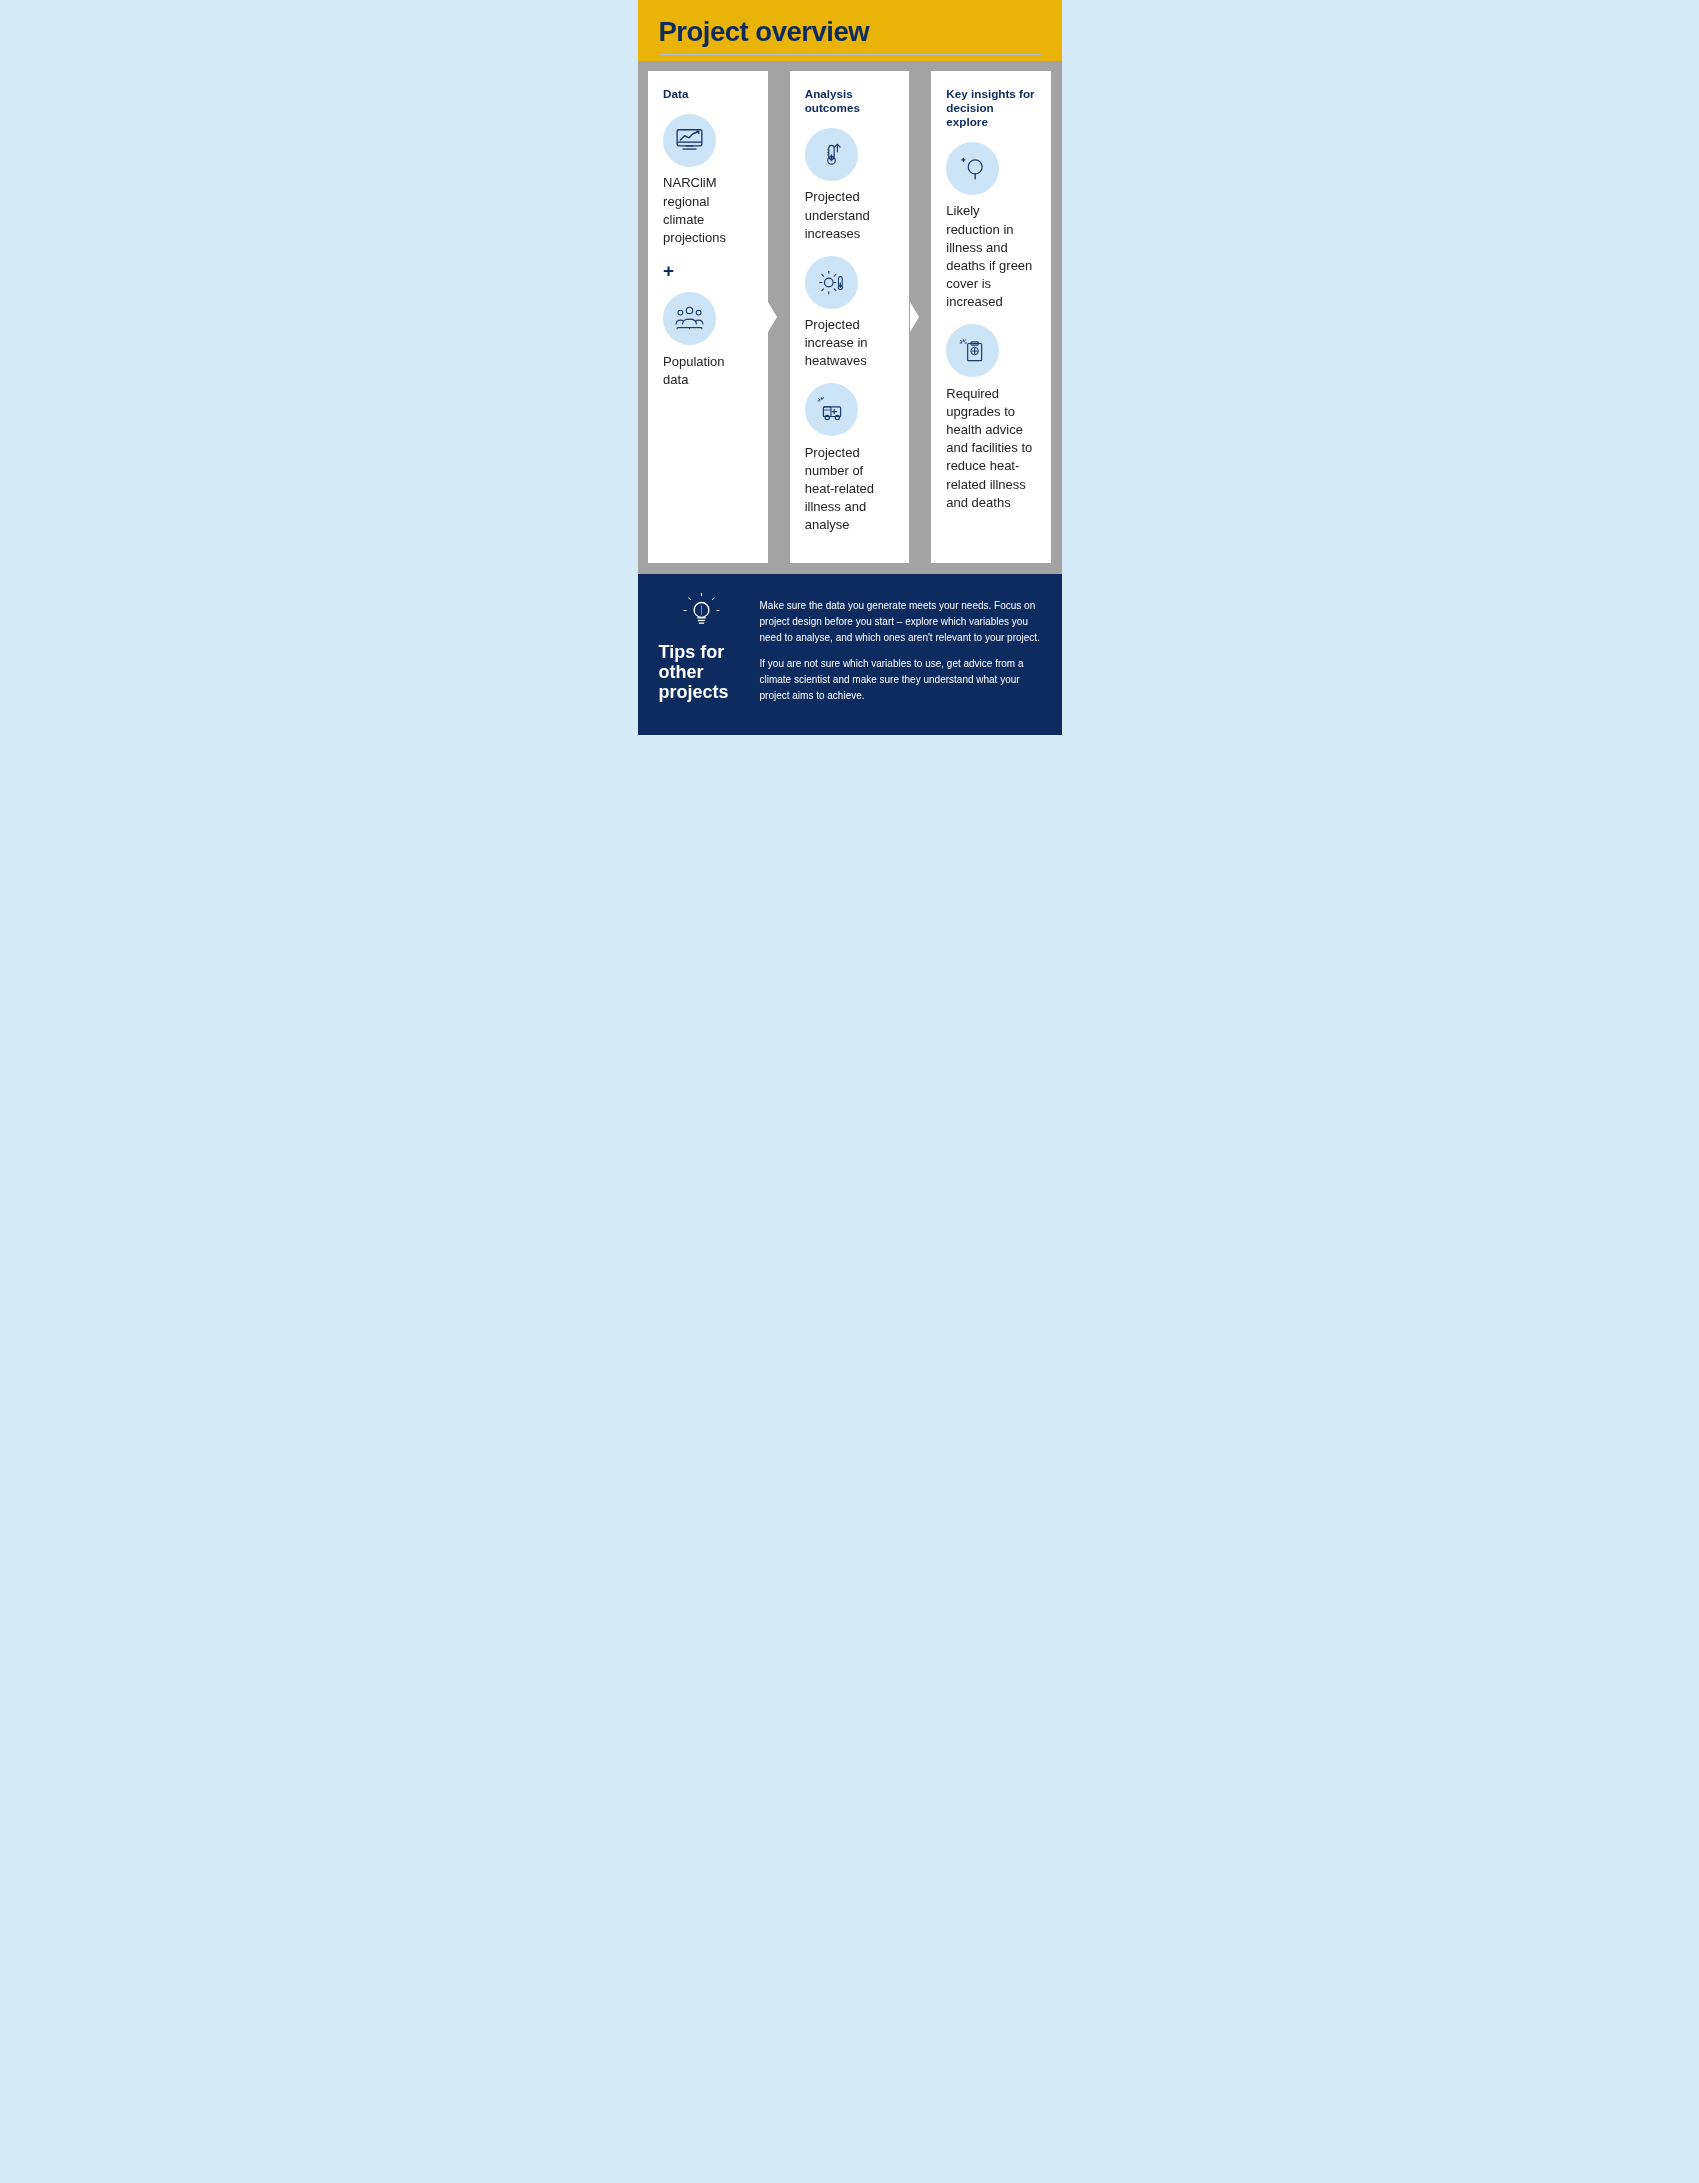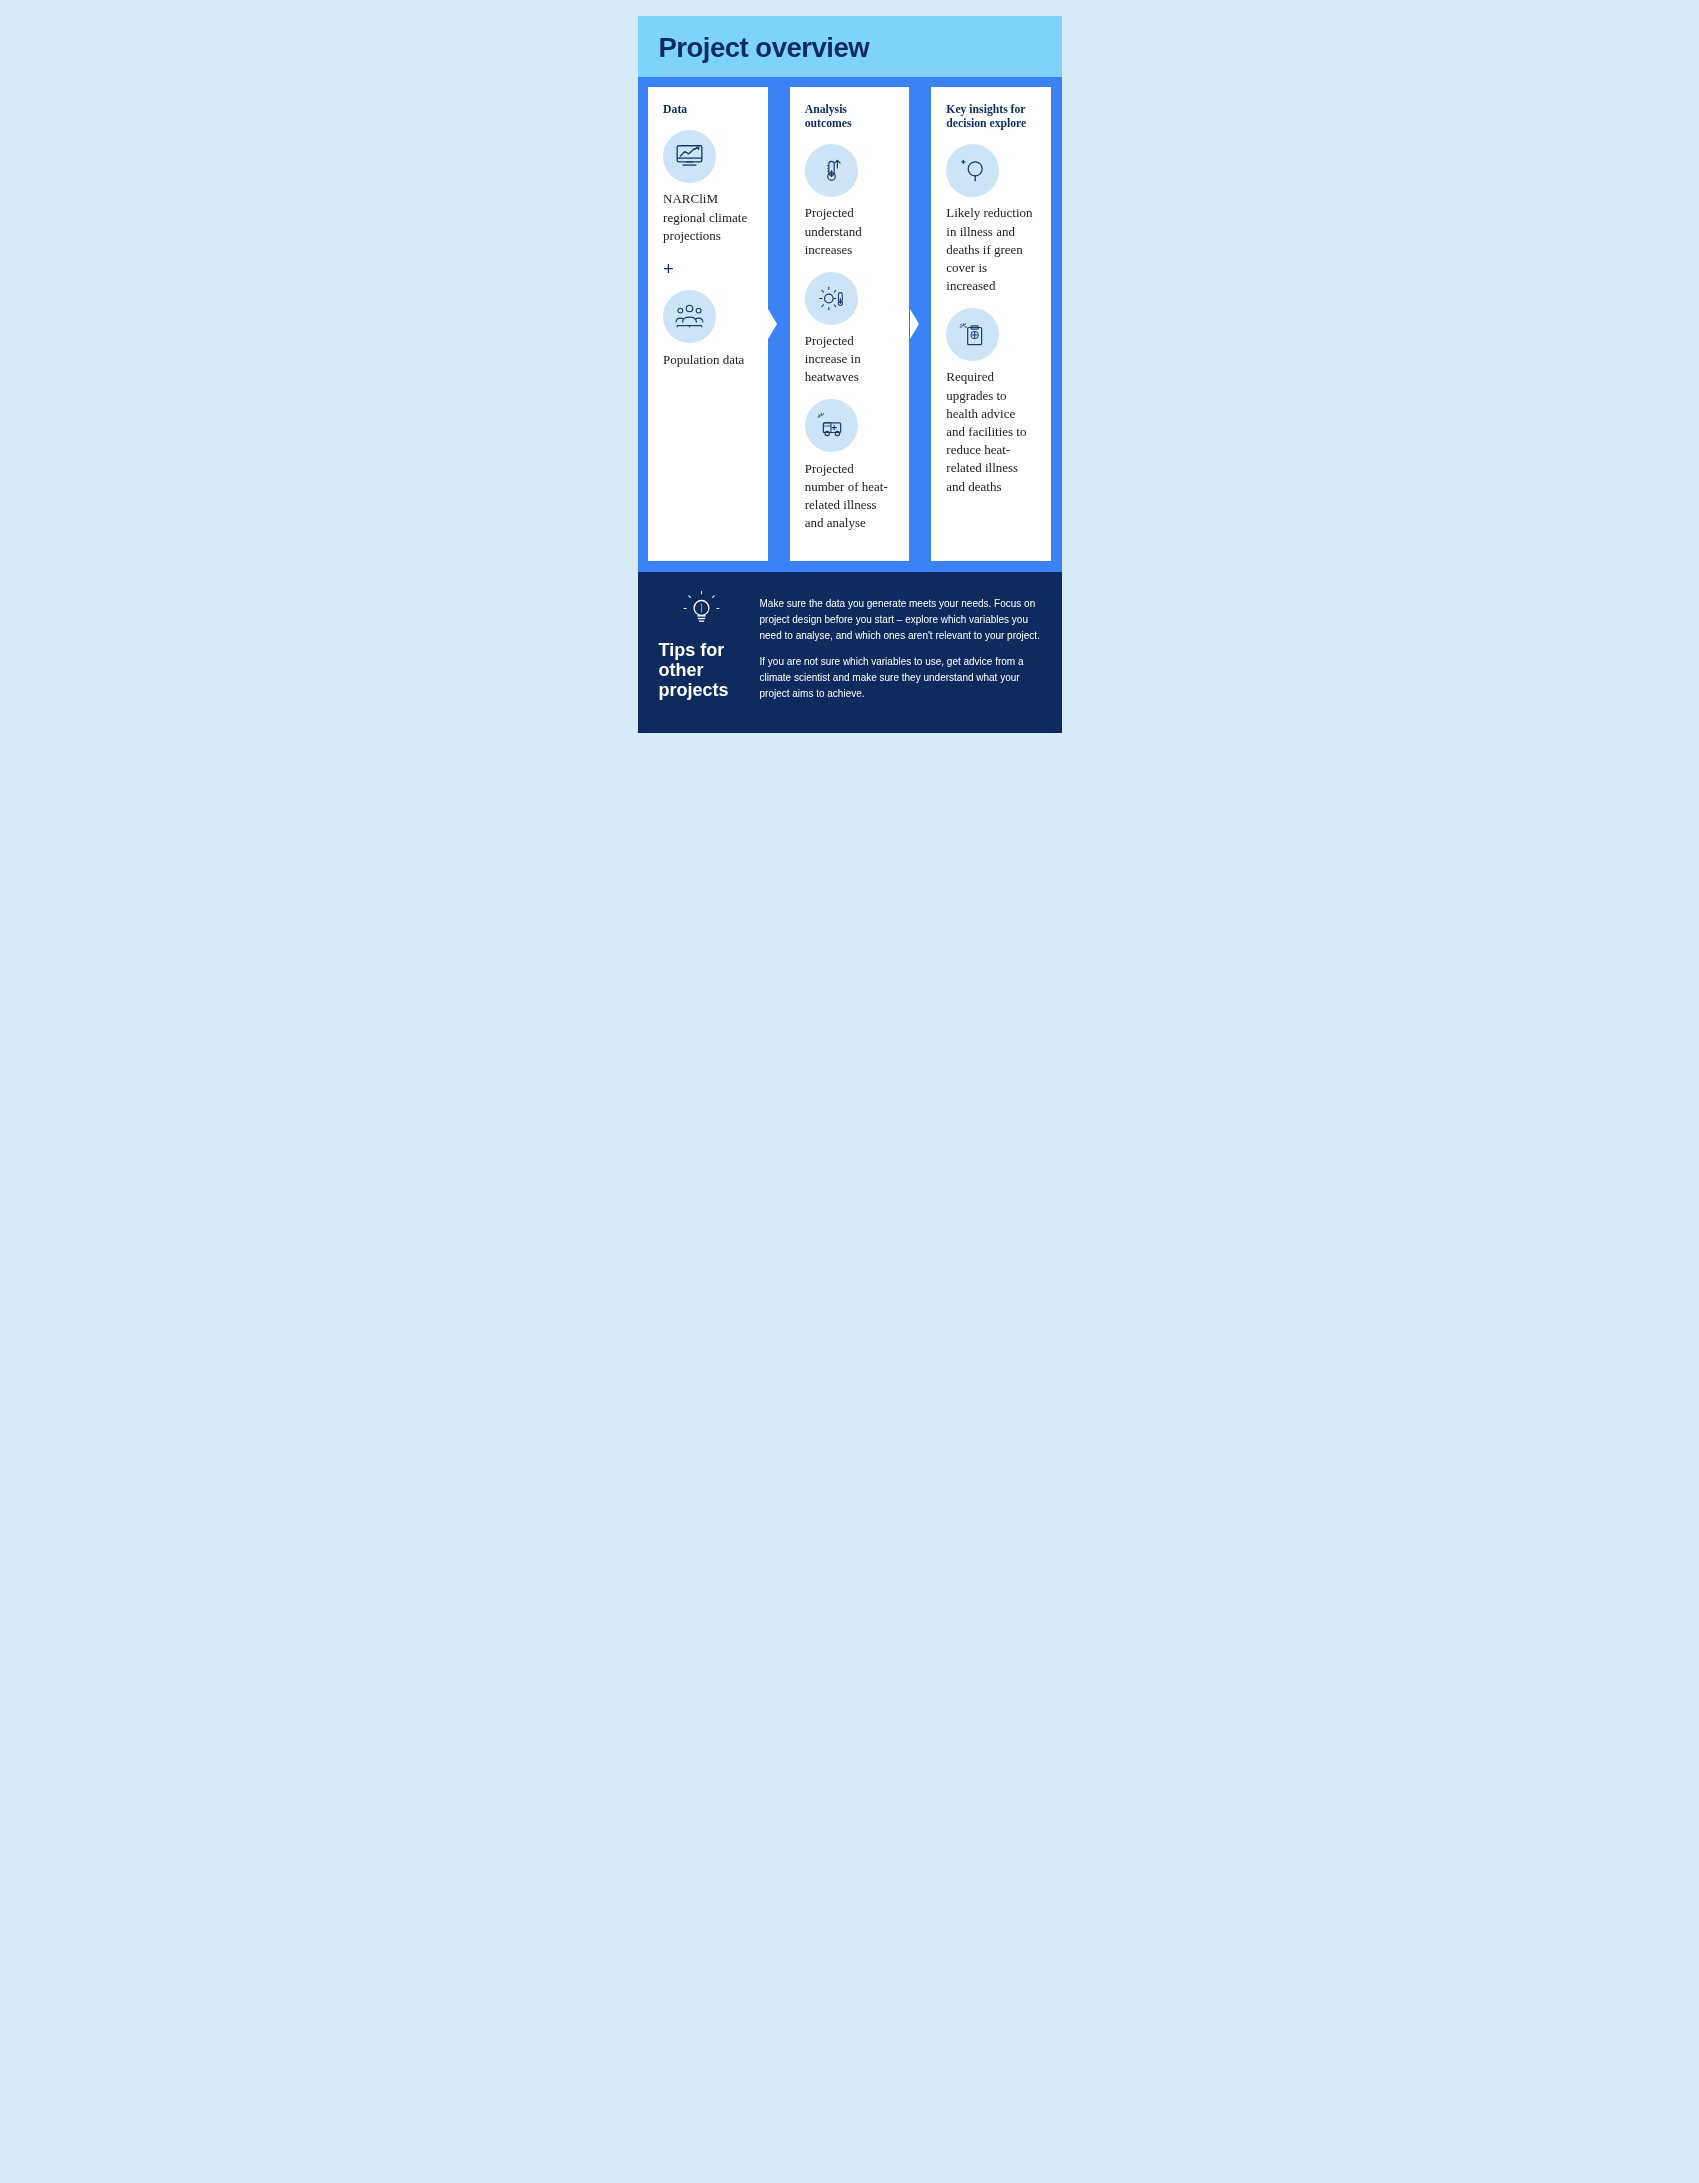--- a/index.html
+++ b/index.html
@@ -5,41 +5,39 @@
     * { box-sizing: border-box; margin: 0; padding: 0; }
     body {
       font-family: 'Arial', sans-serif;
       background: #d6eaf8;
       width: 424px;
       margin: 0 auto;
     }
 
     
     .header {
-      background: #7dd3fc;
+      background: #eab308;
       padding: 16px 21px 5.3px 21px;
-      margin-top: 16px;
     }
     .header h1 {
       font-size: 27.5px;
       font-weight: 700;
       color: #0d2b5e;
       letter-spacing: -0.5px;
     }
     .header hr {
       border: none;
       border-top: 1.1px solid #a0bfd8;
       margin-top: 6.4px;
     }
 
     
     .main-content {
-      background: #3b82f6;
+      background: #a3a3a3;
       padding: 10.6px 10.6px;
-      font-family: Liberation Serif, serif;
     }
 
     
     .columns {
       display: flex;
       gap: 0;
       align-items: stretch;
     }
 
     .column {

